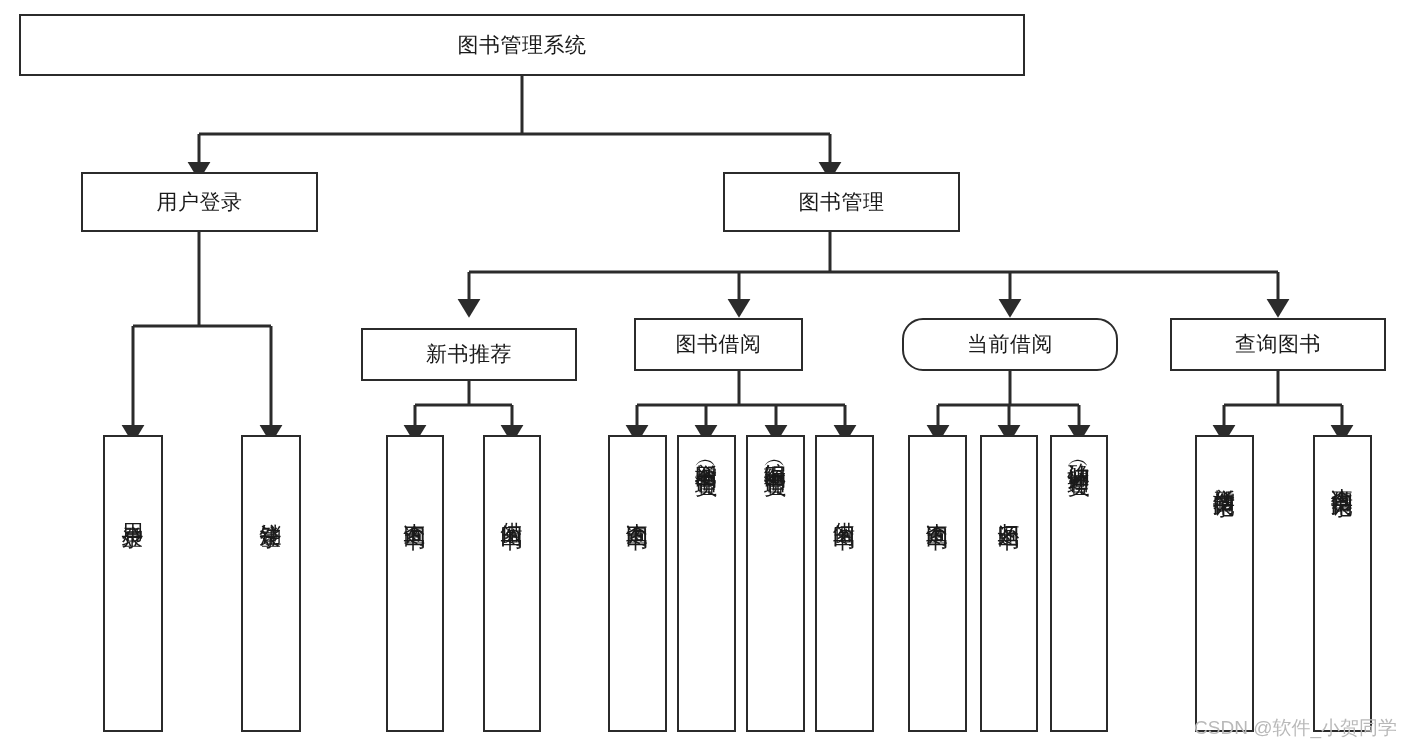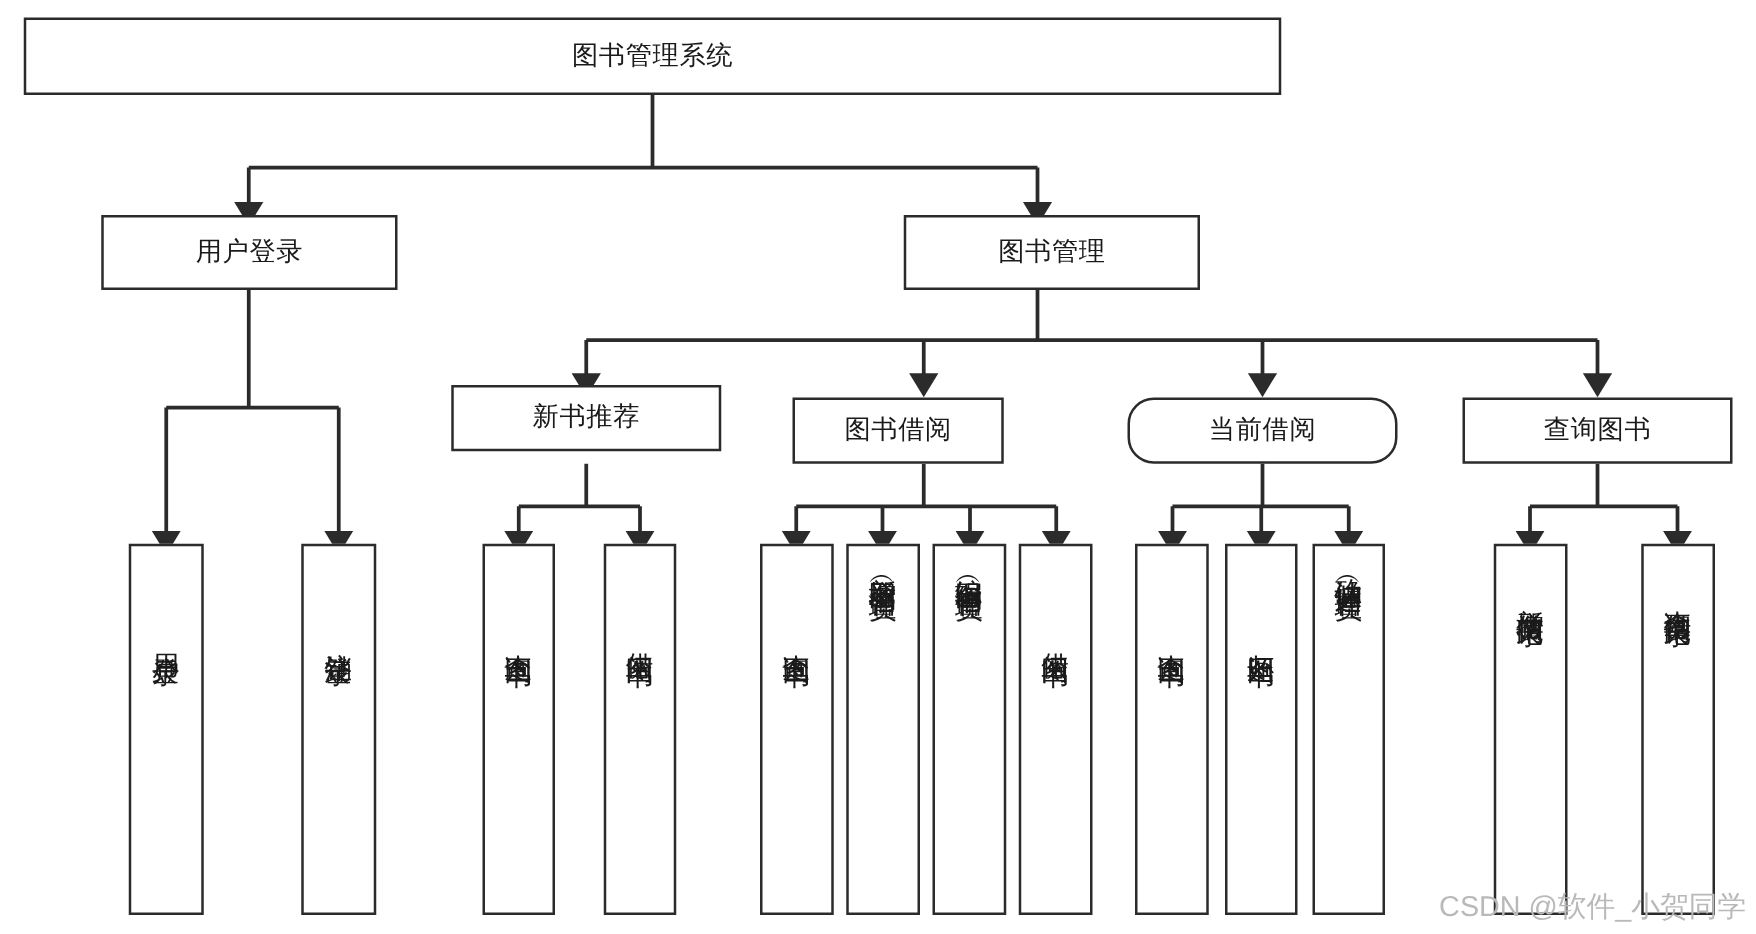--- a/index.html
+++ b/index.html
@@ -58,21 +58,21 @@
     text-orientation: upright;
     font-size: 22px;
     line-height: 1.05;
     letter-spacing: 2px;
     white-space: nowrap;
   }
   .watermark {
     position: absolute;
     right: 8px;
     bottom: 6px;
-    font-size: 23px;
+    font-size: 19px;
     color: #b9b9b9;
     z-index: 5;
     white-space: nowrap;
     font-family: "Liberation Sans", "DejaVu Sans", sans-serif;
   }
 </style>
 </head>
 <body>
 
 <div id="canvas">
@@ -131,21 +131,21 @@
     <span class="lbl">图书管理系统</span>
   </div>
 
   <div class="node h" style="left:81px; top:172px; width:237px; height:60px;">
     <span class="lbl">用户登录</span>
   </div>
   <div class="node h" style="left:711px; top:172px; width:237px; height:60px;margin-left:12px;">
     <span class="lbl">图书管理</span>
   </div>
 
-  <div class="node h" style="left:361px; top:308px; width:216px; height:53px;">
+  <div class="node h" style="left:361px; top:328px; width:216px; height:53px;">
     <span class="lbl">新书推荐</span>
   </div>
   <div class="node h" style="left:634px; top:318px; width:169px; height:53px;">
     <span class="lbl">图书借阅</span>
   </div>
   <div class="node h" style="left:902px; top:318px; width:216px; height:53px;border-radius:21px;">
     <span class="lbl">当前借阅</span>
   </div>
   <div class="node h" style="left:1170px; top:318px; width:216px; height:53px;">
     <span class="lbl">查询图书</span>

